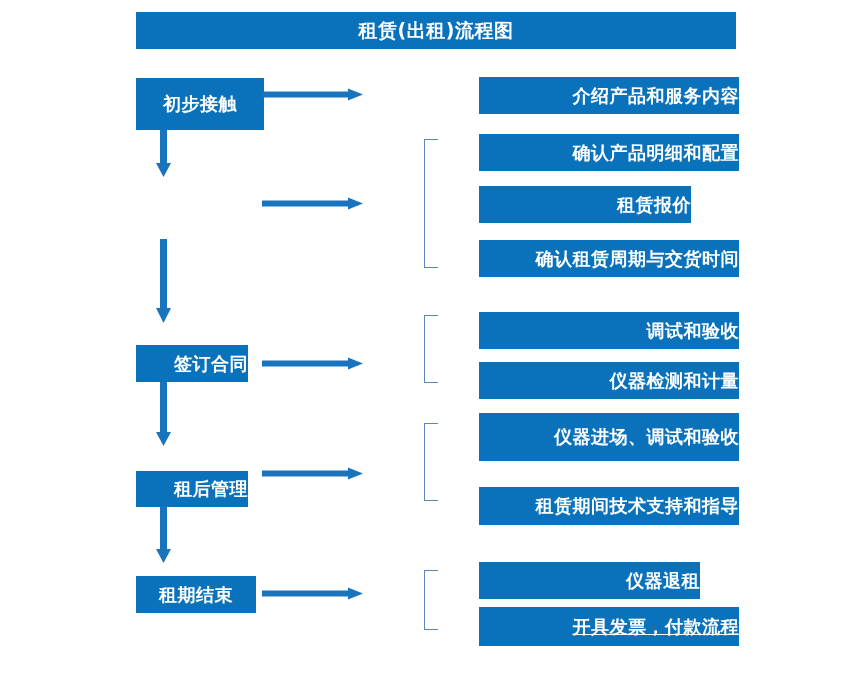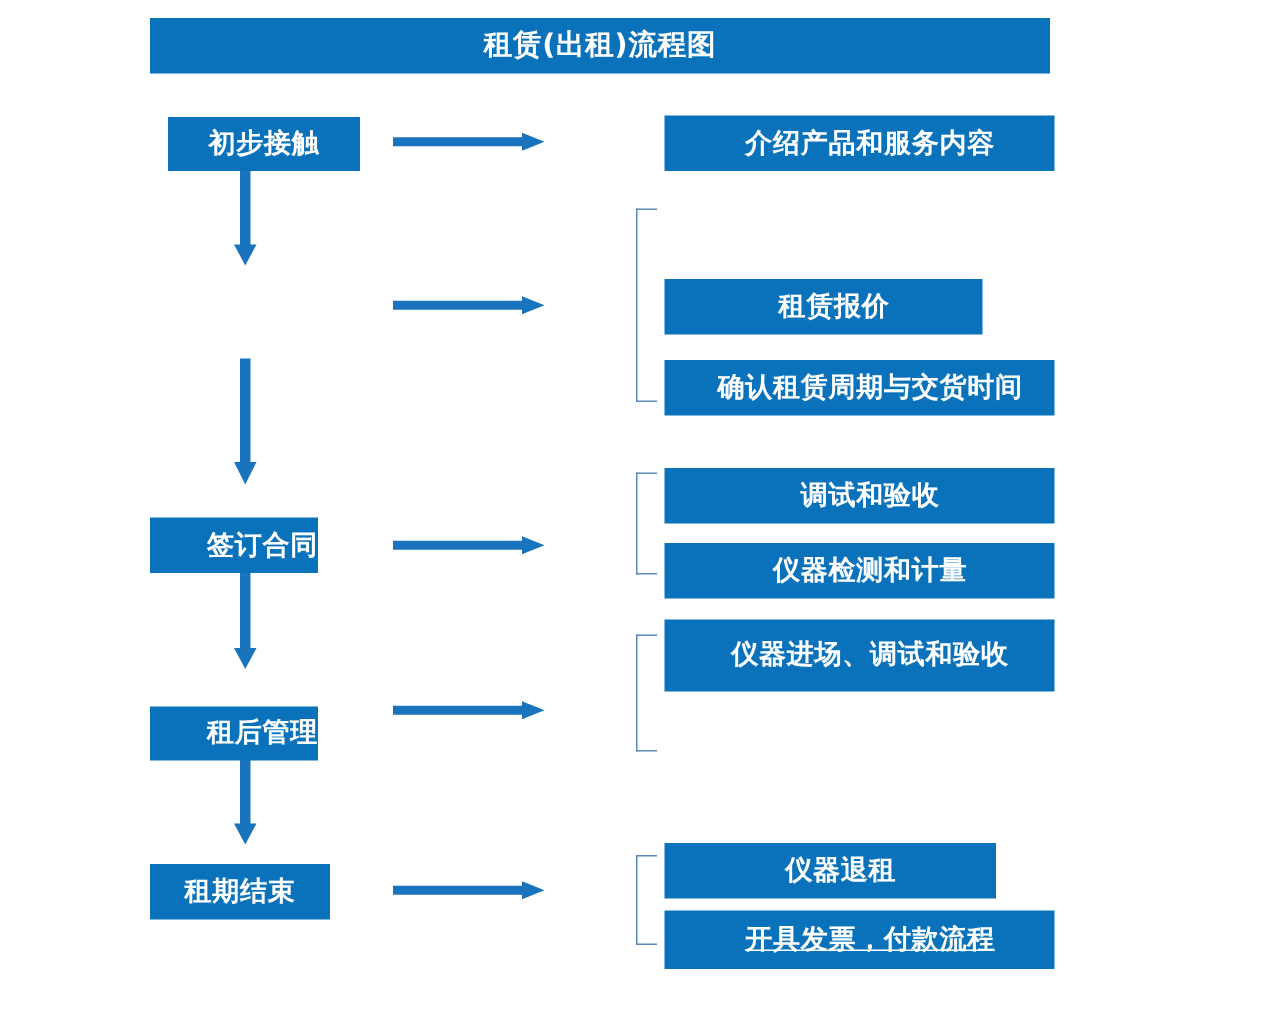--- a/index.html
+++ b/index.html
@@ -25,31 +25,32 @@
     position: absolute;
     background: #0a72bb;
     color: #ffffff;
     display: flex;
     align-items: center;
     box-sizing: border-box;
     font-weight: bold;
     letter-spacing: 0.5px;
     line-height: 1;
     white-space: nowrap;
+    margin-left: 36px;
   }
   .title-box {
     justify-content: center;
     font-size: 19px;
   }
   .stage-box {
     justify-content: center;
     font-size: 18px;
   }
   .detail-box {
-    justify-content: center;
+    justify-content: flex-end;
     padding-left: 14px;
     font-size: 18px;
   }
   .v-arrow {
     position: absolute;
   }
   .h-arrow {
     position: absolute;
   }
   .bracket {
@@ -91,21 +92,21 @@
     </svg>
   </div>
 
   <div class="v-arrow" style="left:155px; top:492px;">
     <svg width="17" height="72" viewBox="0 0 17 72" aria-hidden="true">
       <rect x="5" y="0" width="7" height="59" fill="#1a74bd"></rect>
       <polygon points="1,57 16,57 8.5,71" fill="#1a74bd"></polygon>
     </svg>
   </div>
 
-  <div class="box stage-box" style="left:112px; top:78px; width:128px; height:36px;">
+  <div class="box stage-box" style="left:100px; top:78px; width:128px; height:52px;">
     <span>初步接触</span>
   </div>
 
 
   <div class="box stage-box" style="left:100px; top:345px; width:112px; height:37px;padding-left:38px;">
     <span>签订合同</span>
   </div>
 
   <div class="box stage-box" style="left:100px; top:471px; width:112px; height:36px;justify-content:flex-end;">
     <span>租后管理</span>
@@ -155,20 +156,23 @@
   <div class="bracket" style="left:424px; top:315px; width:14px; height:68px;"></div>
 
   <div class="bracket" style="left:424px; top:423px; width:14px; height:78px;"></div>
 
   <div class="bracket" style="left:424px; top:570px; width:14px; height:60px;"></div>
 
   <div class="box detail-box" style="left:443px; top:77px; width:260px; height:37px;">
     <span>介绍产品和服务内容</span>
   </div>
 
+  <div class="box detail-box" style="left:443px; top:134px; width:260px; height:37px;">
+    <span>确认产品明细和配置</span>
+  </div>
 
   <div class="box detail-box" style="left:443px; top:186px; width:212px; height:37px;">
     <span>租赁报价</span>
   </div>
 
   <div class="box detail-box" style="left:443px; top:240px; width:260px; height:37px;">
     <span>确认租赁周期与交货时间</span>
   </div>
 
   <div class="box detail-box" style="left:443px; top:312px; width:260px; height:37px;">
@@ -176,20 +180,23 @@
   </div>
 
   <div class="box detail-box" style="left:443px; top:362px; width:260px; height:37px;">
     <span>仪器检测和计量</span>
   </div>
 
   <div class="box detail-box" style="left:443px; top:413px; width:260px; height:48px;">
     <span>仪器进场、调试和验收</span>
   </div>
 
+  <div class="box detail-box" style="left:443px; top:487px; width:260px; height:38px;">
+    <span>租赁期间技术支持和指导</span>
+  </div>
 
   <div class="box detail-box" style="left:443px; top:562px; width:221px; height:37px;">
     <span>仪器退租</span>
   </div>
 
   <div class="box detail-box" style="left:443px; top:607px; width:260px; height:39px;text-decoration:underline;">
     <span>开具发票，付款流程</span>
   </div>
 
 </div>

